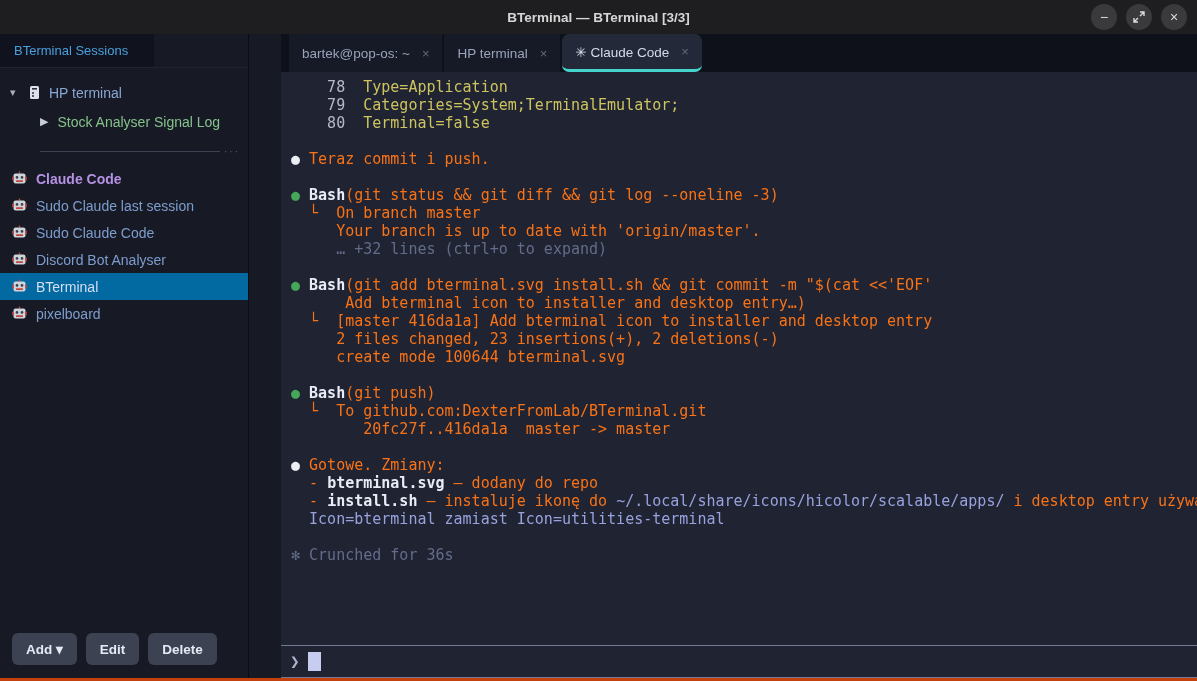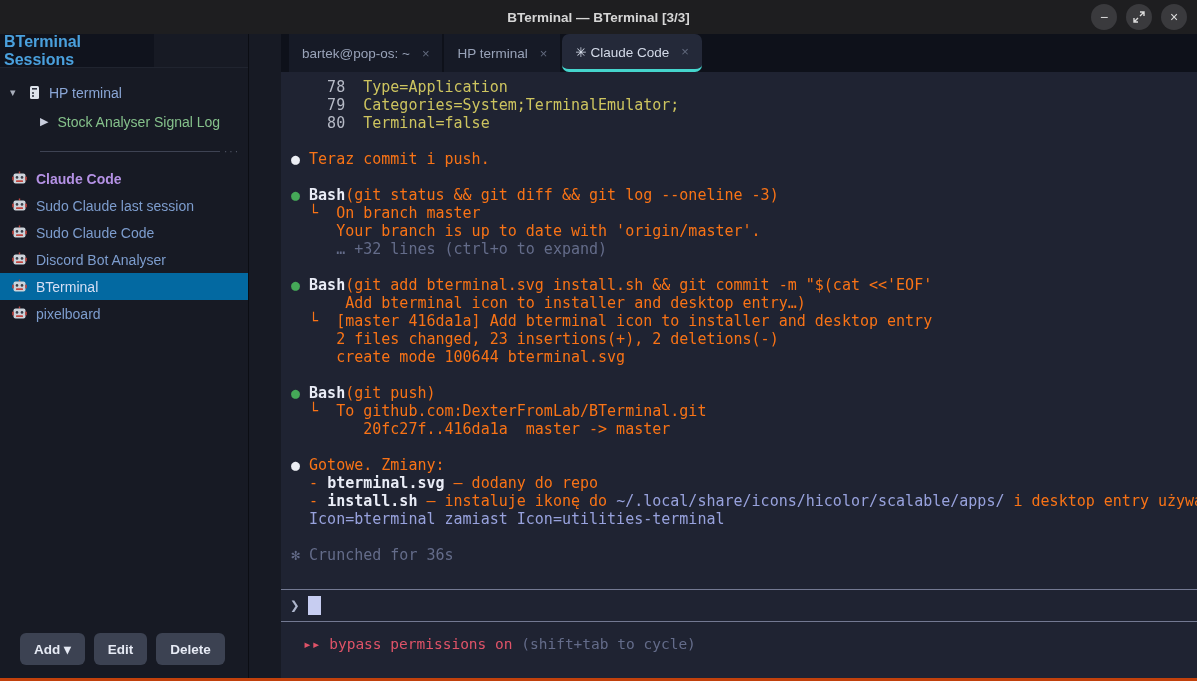--- a/index.html
+++ b/index.html
@@ -19,49 +19,49 @@
     display:flex;align-items:center;justify-content:center;font-size:14px;line-height:1;cursor:default;}
   .win-btn svg{display:block;}
 
   
   .app{flex:1;display:flex;min-height:0;}
 
   
   .sidebar{width:248px;flex:0 0 248px;background:#171a24;border-right:1px solid #0b0d13;display:flex;flex-direction:column;}
   .sb-header{height:33px;border-bottom:1px solid #20242f;}
   .sb-header-tab{width:154px;height:100%;background:#10131d;display:flex;align-items:center;
-    padding-left:4px;box-sizing:border-box;color:#4aa0dd;font-weight:bold;font-size:16px;}
+    padding-left:14px;box-sizing:border-box;color:#4aa0dd;font-weight:normal;font-size:13px;}
   .tree{padding-top:10px;}
   .tree-row{height:29px;display:flex;align-items:center;font-size:14px;gap:9px;}
   .tree-row.parent{padding-left:10px;color:#8aa6d6;}
   .tree-row.child{padding-left:40px;color:#85c18b;}
   .caret{color:#a9aebb;font-size:11px;width:10px;}
   .play{color:#c9cedd;font-size:11px;}
   .pc-icon{display:flex;}
   .divider-row{display:flex;align-items:center;margin:10px 8px 2px 40px;}
   .divider-line{flex:1;border-top:1px solid #3e4353;}
   .divider-dots{color:#565b6b;font-size:10px;margin-left:4px;letter-spacing:2px;}
   .session-list{list-style:none;margin:6px 0 0;padding:0;flex:1;}
   .session-item{height:27px;display:flex;align-items:center;padding-left:12px;gap:9px;color:#7d9dce;font-size:14px;cursor:default;}
   .session-item.bold{color:#b491e4;font-weight:bold;}
   .session-item.selected{background:#0369a1;color:#d6dff4;}
   .robot{flex:0 0 15px;}
-  .sb-buttons{display:flex;gap:9px;padding:10px 8px 13px 20px;}
+  .sb-buttons{display:flex;gap:9px;padding:10px 8px 13px 12px;}
   .sb-btn{background:#3c4252;border:none;border-radius:6px;color:#e6eaf4;font-weight:bold;
     font-size:13.5px;padding:8px 14px;font-family:inherit;cursor:default;}
 
   
   .main{flex:1;display:flex;flex-direction:column;min-width:0;margin-left:32px;}
   .tabbar{flex:0 0 38px;background:#0e111a;display:flex;align-items:stretch;padding-left:8px;gap:2px;}
   .tab{display:flex;align-items:center;padding:0 13px;font-size:13.5px;background:#161a26;color:#99a3b9;gap:12px;box-sizing:border-box;cursor:default;}
   .tab.active{background:#242939;color:#d3dae8;border-bottom:3px solid #45d5cd;border-radius:7px;}
   .tab-close{color:#626a7e;font-size:13px;}
 
   .terminal{flex:1;background:#1f2332;display:flex;flex-direction:column;min-height:0;
-    font-family:"DejaVu Sans Mono","DejaVu Sans",monospace;font-size:15px;}
+    font-family:"DejaVu Sans Mono","DejaVu Sans",monospace;font-size:15px;gap:15px;}
   .term-output{flex:1;padding:6px 0 0 10px;white-space:pre;overflow:hidden;line-height:18px;min-height:0;}
   .tline{height:18px;}
   .c-num{color:#b6bac6;}
   .c-y{color:#cdc45f;}
   .c-fg{color:#f97316;}
   .c-dim{color:#646c8a;}
   .c-b{color:#e9ecf6;font-weight:bold;text-align:center;}
   .c-p{color:#98a2dd;}
   .c-dw{color:#eceef4;}
   .c-dg{color:#45a858;}
@@ -220,18 +220,17 @@
         </div>
 
       <div class="terminal">
         <div class="term-output" id="term-output"><div class="tline"><span class="c-num">    78  </span><span class="c-y">Type=Application</span></div><div class="tline"><span class="c-num">    79  </span><span class="c-y">Categories=System;TerminalEmulator;</span></div><div class="tline"><span class="c-num">    80  </span><span class="c-y">Terminal=false</span></div><div class="tline">&nbsp;</div><div class="tline"><span class="c-dw">●</span><span class="c-fg"> Teraz commit i push.</span></div><div class="tline">&nbsp;</div><div class="tline"><span class="c-dg">●</span><span class="c-fg"> </span><span class="c-b">Bash</span><span class="c-fg">(git status &amp;&amp; git diff &amp;&amp; git log --oneline -3)</span></div><div class="tline"><span class="c-fg">  └  On branch master</span></div><div class="tline"><span class="c-fg">     Your branch is up to date with 'origin/master'.</span></div><div class="tline"><span class="c-dim">     … +32 lines (ctrl+o to expand)</span></div><div class="tline">&nbsp;</div><div class="tline"><span class="c-dg">●</span><span class="c-fg"> </span><span class="c-b">Bash</span><span class="c-fg">(git add bterminal.svg install.sh &amp;&amp; git commit -m "$(cat &lt;&lt;'EOF'</span></div><div class="tline"><span class="c-fg">      Add bterminal icon to installer and desktop entry…)</span></div><div class="tline"><span class="c-fg">  └  [master 416da1a] Add bterminal icon to installer and desktop entry</span></div><div class="tline"><span class="c-fg">     2 files changed, 23 insertions(+), 2 deletions(-)</span></div><div class="tline"><span class="c-fg">     create mode 100644 bterminal.svg</span></div><div class="tline">&nbsp;</div><div class="tline"><span class="c-dg">●</span><span class="c-fg"> </span><span class="c-b">Bash</span><span class="c-fg">(git push)</span></div><div class="tline"><span class="c-fg">  └  To github.com:DexterFromLab/BTerminal.git</span></div><div class="tline"><span class="c-fg">        20fc27f..416da1a  master -&gt; master</span></div><div class="tline">&nbsp;</div><div class="tline"><span class="c-dw">●</span><span class="c-fg"> Gotowe. Zmiany:</span></div><div class="tline"><span class="c-fg">  - </span><span class="c-b">bterminal.svg</span><span class="c-fg"> — dodany do repo</span></div><div class="tline"><span class="c-fg">  - </span><span class="c-b">install.sh</span><span class="c-fg"> — instaluje ikonę do </span><span class="c-p">~/.local/share/icons/hicolor/scalable/apps/</span><span class="c-fg"> i desktop entry używa</span></div><div class="tline"><span class="c-fg">  </span><span class="c-p">Icon=bterminal zamiast Icon=utilities-terminal</span></div><div class="tline">&nbsp;</div><div class="tline"><span class="c-dim">✻ Crunched for 36s</span></div></div>
 
         <div class="prompt-row">
           <span>❯</span>
           <span class="prompt-cursor"></span>
         </div>
 
-        <div class="status-row"><span class="c-red">▸▸ bypass permissions on</span><span class="c-dim"> (shift+tab to cycle)</span></div>
       </div>
     </div>
 
   </div>
 </div>
 
 </body></html>

